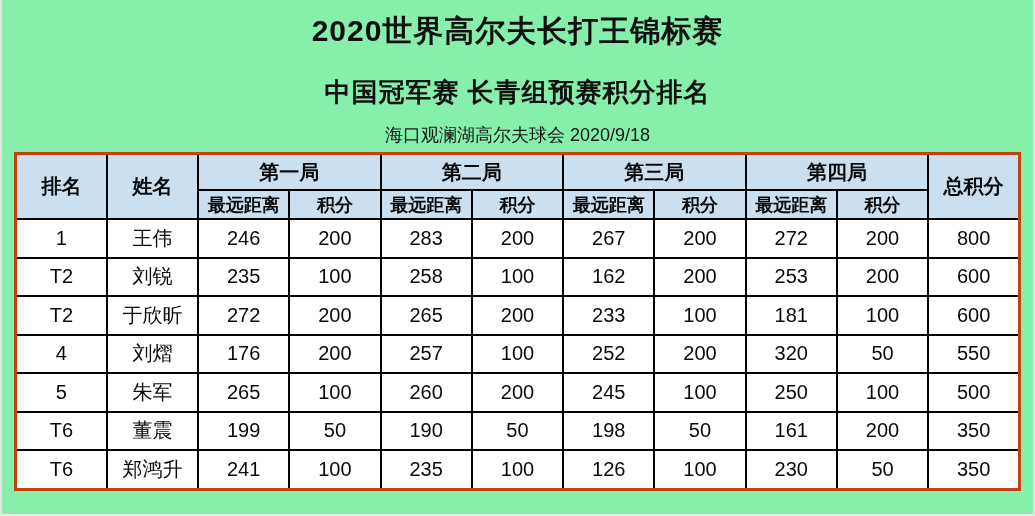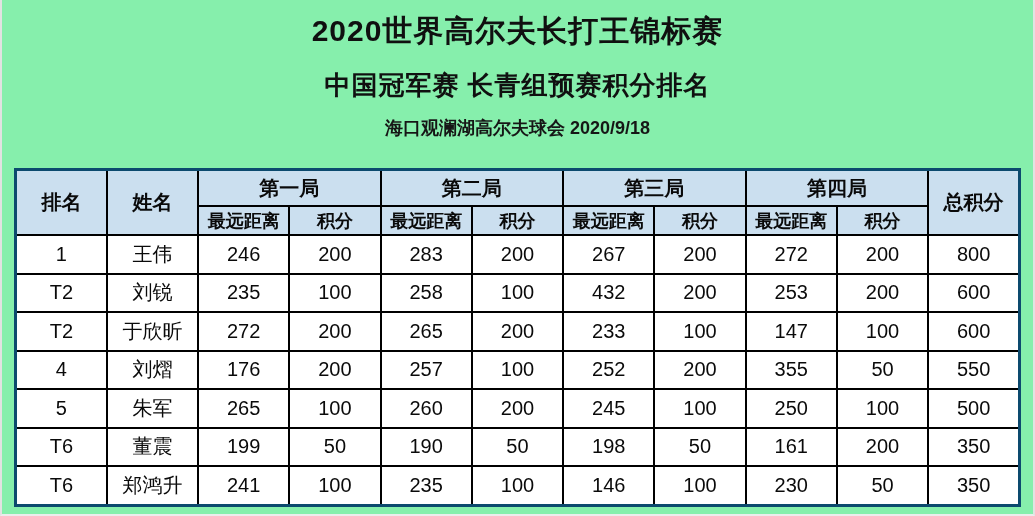--- a/index.html
+++ b/index.html
@@ -17,40 +17,40 @@
   }
   .page-title {
     margin: 11px 0 0 0;
     text-align: center;
     font-size: 30px;
     font-weight: 700;
     letter-spacing: 1px;
     color: #101010;
   }
   .page-subtitle {
-    margin: 16px 0 0 0;
+    margin: 23px 0 0 0;
     text-align: center;
     font-size: 26px;
     font-weight: 700;
     letter-spacing: 1px;
     color: #101010;
   }
   .venue-date {
     margin: 13px 0 0 0;
     text-align: center;
     font-size: 18px;
-    font-weight: 700;
+    font-weight: 400;
     color: #161616;
   }
   table.standings {
     width: 1007px;
-    margin: 28px auto 0 auto;
+    margin: 5px auto 0 auto;
     border-collapse: collapse;
     table-layout: fixed;
-    border: 3px solid #0c4a6e;
+    border: 3px solid #c2410c;
   }
   table.standings th, table.standings td {
     border: 2px solid #000;
     text-align: center;
     vertical-align: middle;
     padding: 0;
     overflow: hidden;
     white-space: nowrap;
   }
   thead th { background: #cbdfef; font-weight: 700; color: #0a0a0a; }
@@ -103,49 +103,49 @@
           <td>200</td>
           <td>800</td>
         </tr>
         <tr>
           <td>T2</td>
           <td>刘锐</td>
           <td>235</td>
           <td>100</td>
           <td>258</td>
           <td>100</td>
-          <td>432</td>
+          <td>162</td>
           <td>200</td>
           <td>253</td>
           <td>200</td>
           <td>600</td>
         </tr>
         <tr>
           <td>T2</td>
           <td>于欣昕</td>
           <td>272</td>
           <td>200</td>
           <td>265</td>
           <td>200</td>
           <td>233</td>
           <td>100</td>
-          <td>147</td>
+          <td>181</td>
           <td>100</td>
           <td>600</td>
         </tr>
         <tr>
           <td>4</td>
           <td>刘熠</td>
           <td>176</td>
           <td>200</td>
           <td>257</td>
           <td>100</td>
           <td>252</td>
           <td>200</td>
-          <td>355</td>
+          <td>320</td>
           <td>50</td>
           <td>550</td>
         </tr>
         <tr>
           <td>5</td>
           <td>朱军</td>
           <td>265</td>
           <td>100</td>
           <td>260</td>
           <td>200</td>
@@ -168,21 +168,21 @@
           <td>200</td>
           <td>350</td>
         </tr>
         <tr>
           <td>T6</td>
           <td>郑鸿升</td>
           <td>241</td>
           <td>100</td>
           <td>235</td>
           <td>100</td>
-          <td>146</td>
+          <td>126</td>
           <td>100</td>
           <td>230</td>
           <td>50</td>
           <td>350</td>
         </tr>
       </tbody>
   </table>
 </div>
 
 </body></html>

